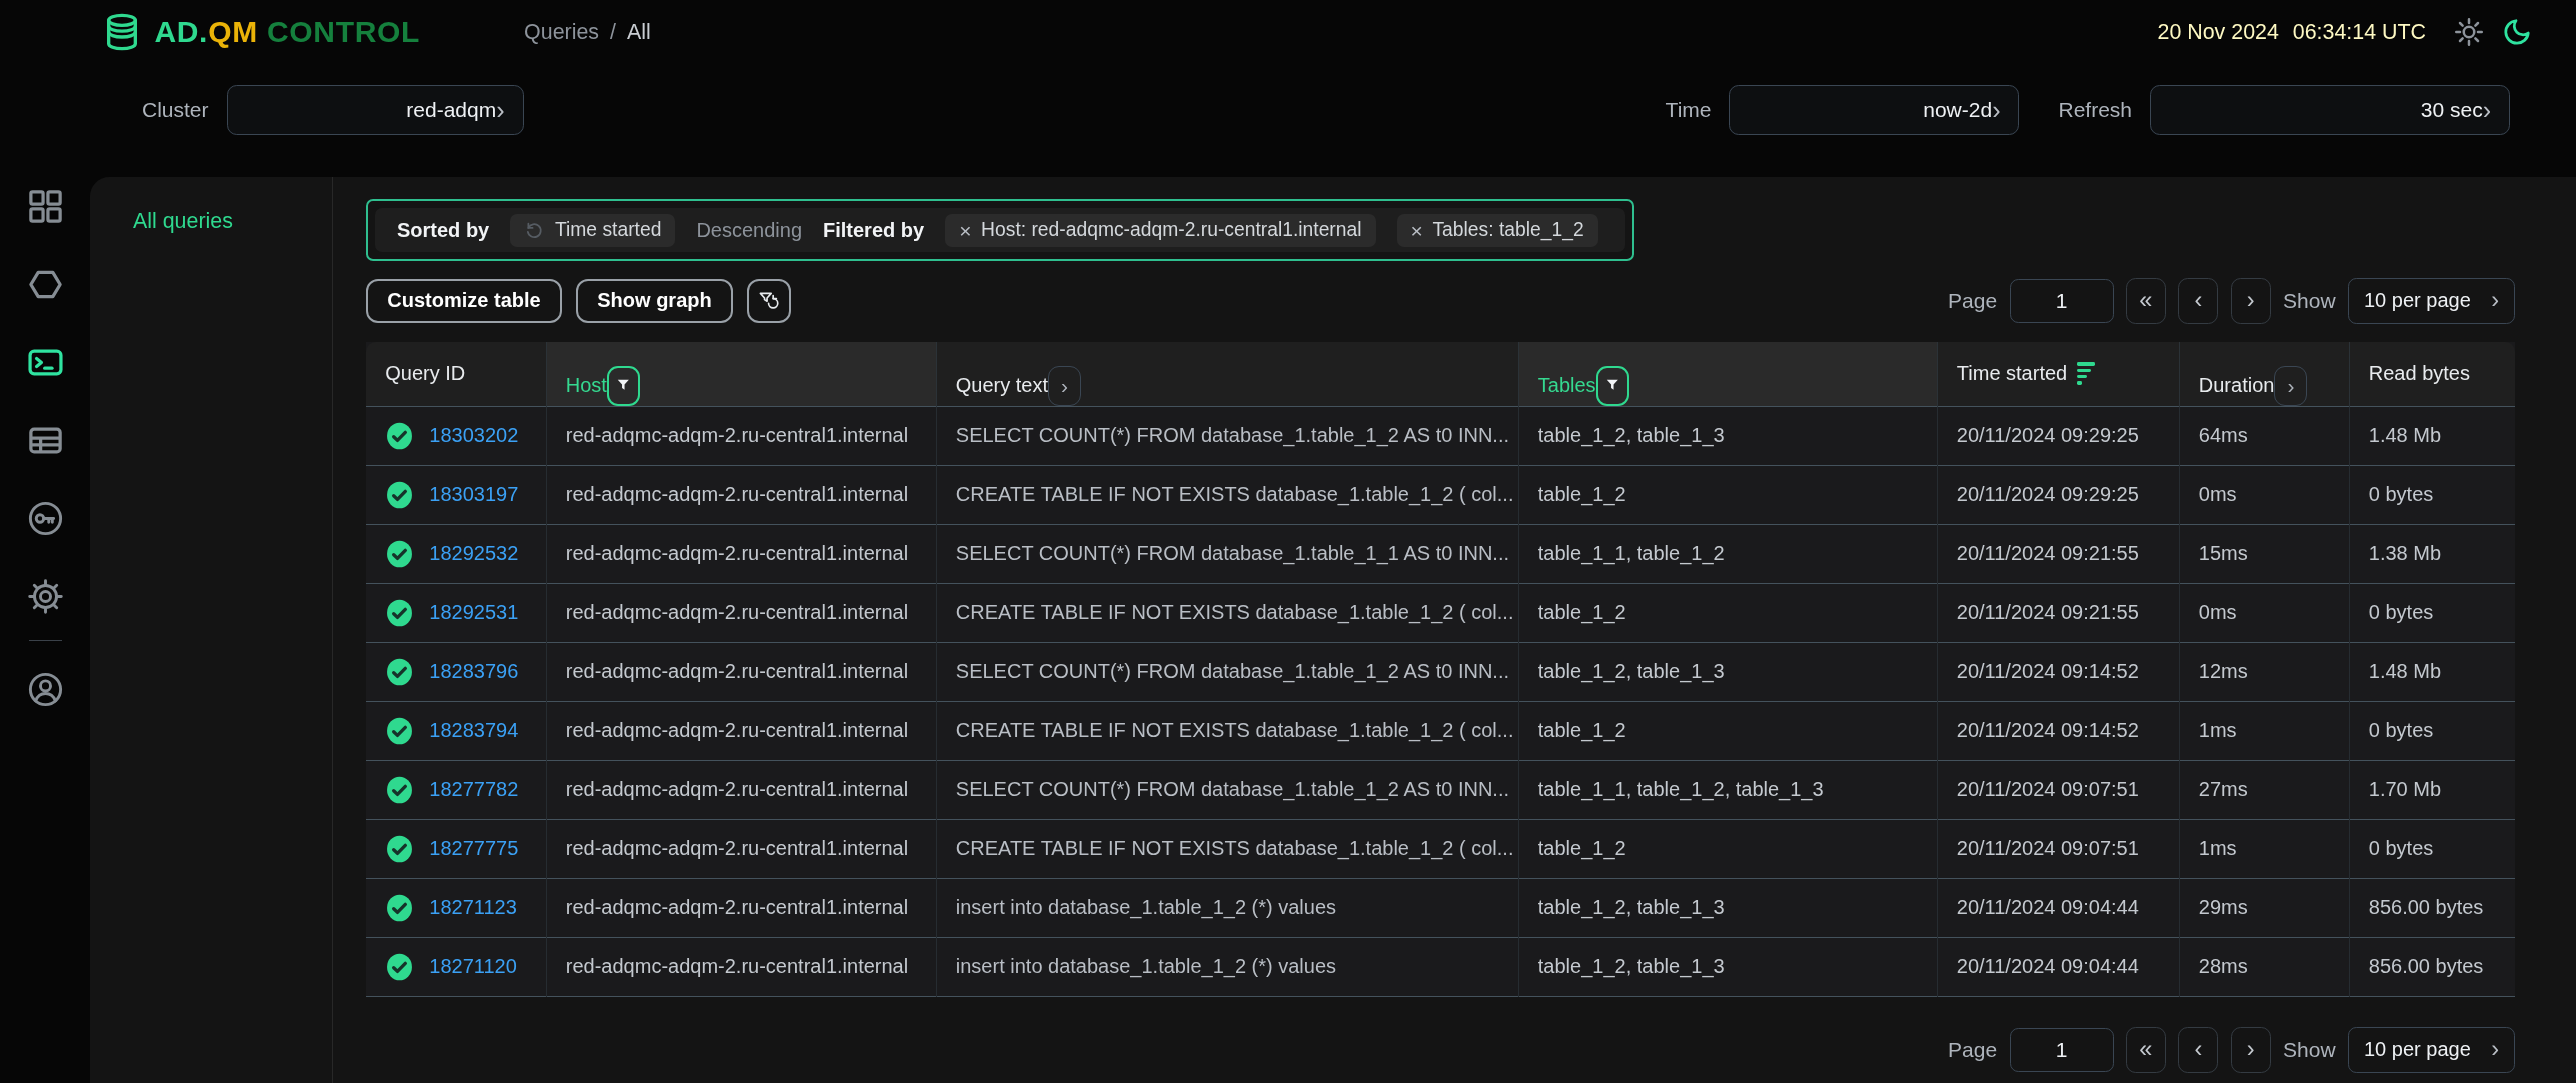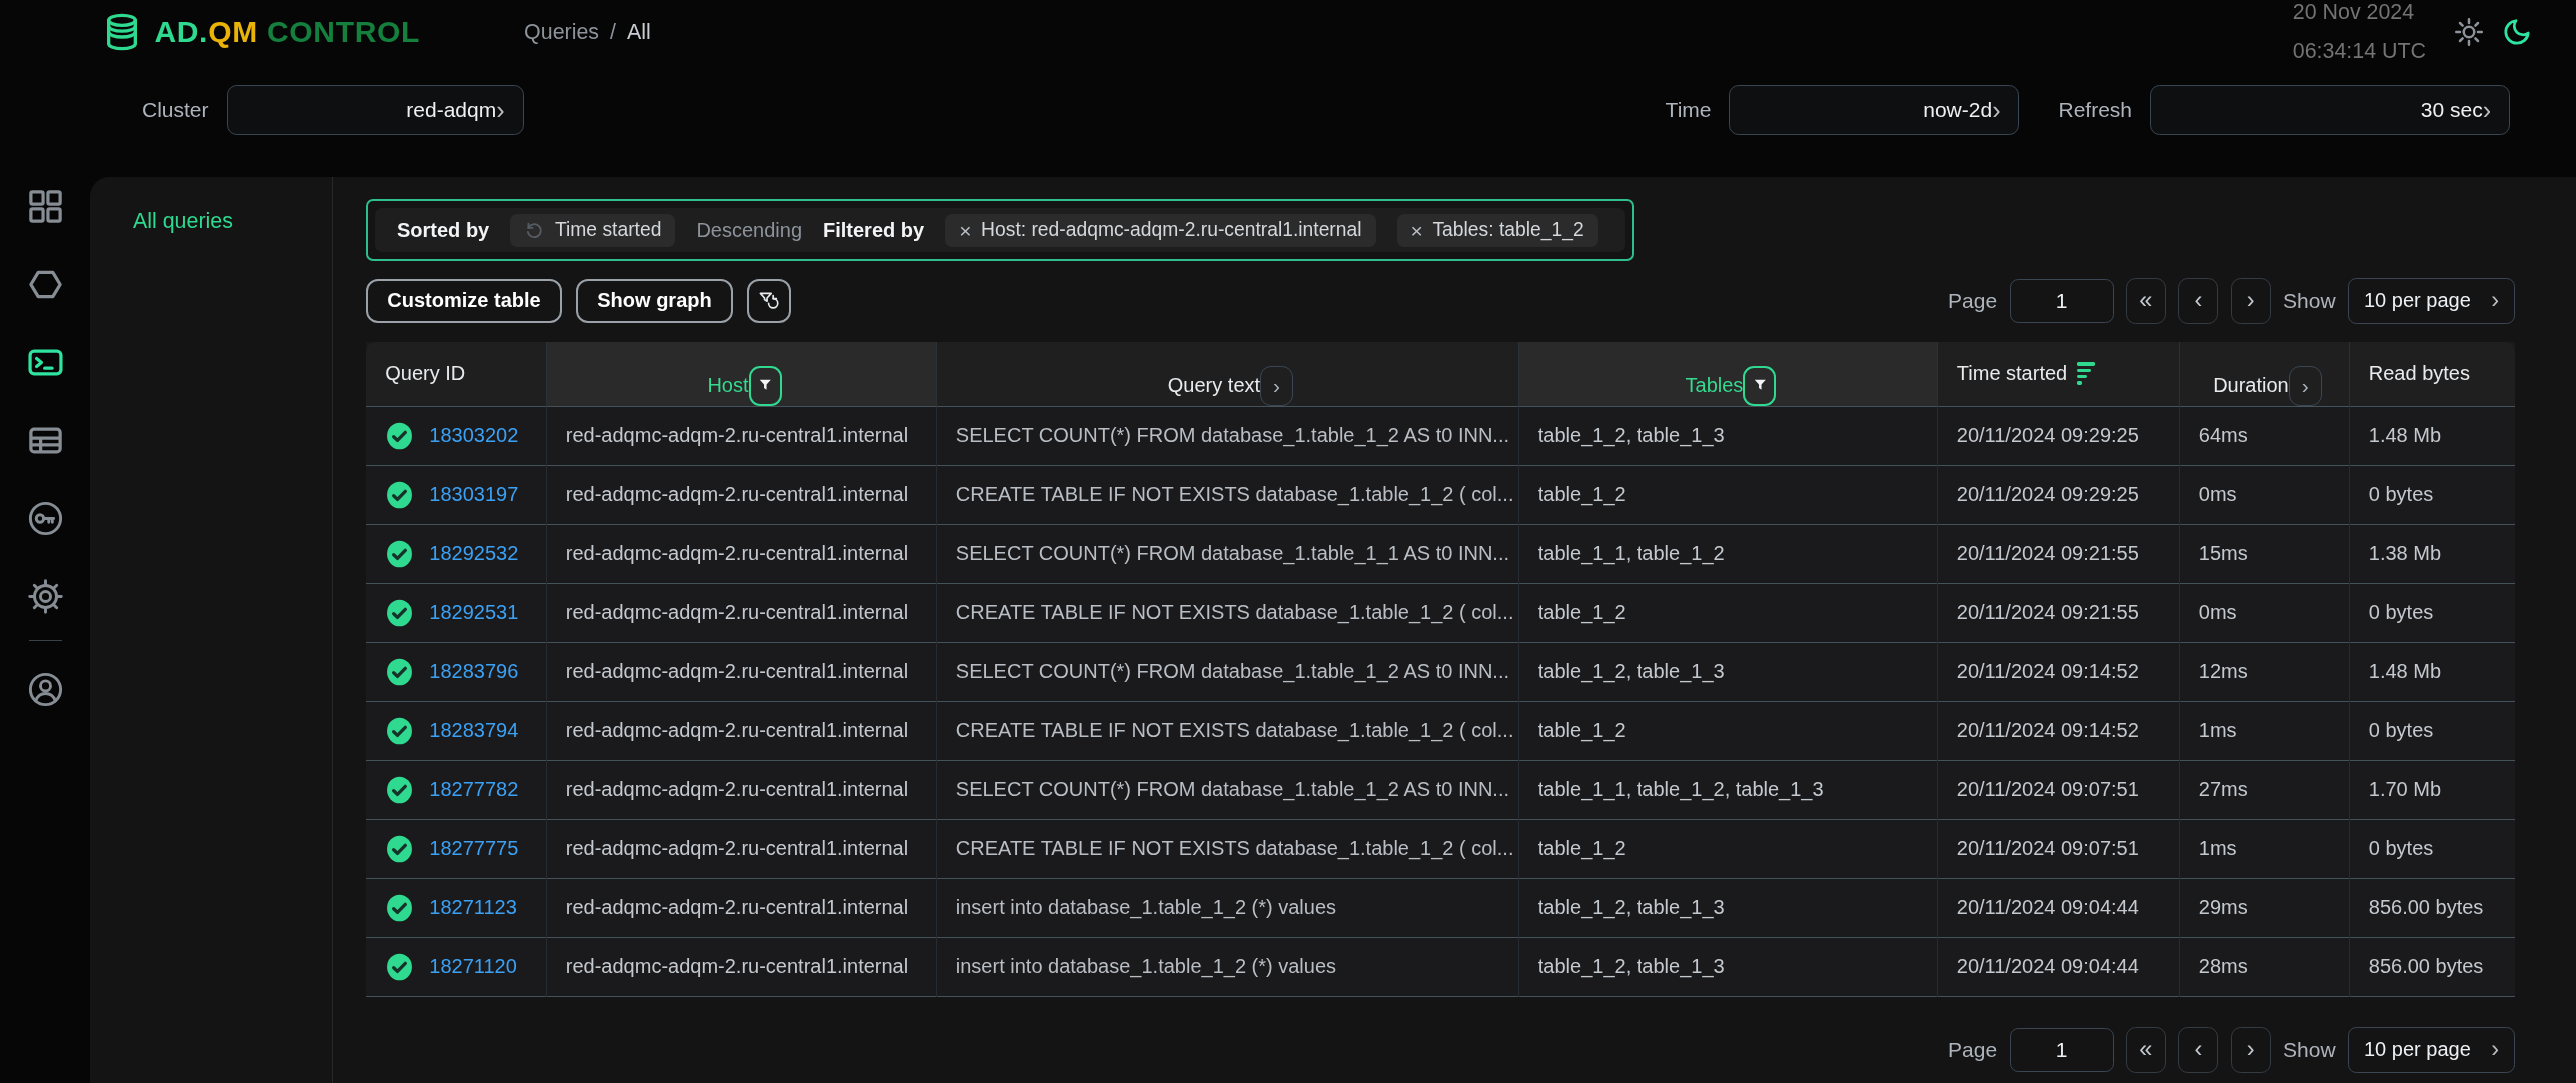--- a/index.html
+++ b/index.html
@@ -12,21 +12,21 @@
   svg { display:block; }
 
   
   .topbar { height:64px; display:flex; align-items:center; padding:0 44px 0 102px; background:#060606; }
   .logo { display:flex; align-items:center; gap:12.4px; }
   .logo-text { font-size:30px; font-weight:800; letter-spacing:0.7px; white-space:nowrap; }
   .logo-ad { color:#2fd98f; } .logo-qm { color:#eab308; } .logo-control { color:#15803d; margin-left:9px; }
   .breadcrumb { margin-left:104px; font-size:21.4px; color:#8d939b; display:flex; gap:11px; align-items:center; }
   .crumb-current { color:#c9cdd2; }
   .topbar-right { margin-left:auto; display:flex; align-items:center; gap:28px; }
-  .datetime { font-size:21.4px; color:#737373; display:flex; gap:14px; white-space:nowrap;flex-direction:column; }
+  .datetime { font-size:21.4px; color:#fef9c3; display:flex; gap:14px; white-space:nowrap; }
   .theme-icons { display:flex; align-items:center; gap:18px; }
 
   
   .toolbar { height:83px; display:flex; align-items:center; padding:9.7px 66px 0 142px; background:#060606; }
   .field { display:flex; align-items:center; gap:18px; }
   .field-label { color:#aeb4bc; font-size:21px; }
   .select { height:50px; border:1.4px solid #3a4653; border-radius:9.7px; display:flex; align-items:center;
             justify-content:flex-end; padding:0 18px; color:#eef1f4; font-size:21px; background:#0d0f11; cursor:pointer; }
   .select .chev { color:#b9bec5; font-size:25px; line-height:1; }
   .w-cluster{ width:297px; } .w-time{ width:290px; } .w-refresh{ width:360px; }
@@ -71,21 +71,21 @@
 
   
   .table-wrap { margin-top:18px; }
   table { width:100%; border-collapse:collapse; table-layout:fixed; background:#1a1a1c; border-bottom:1.4px solid #44525c; }
   thead th { background:#1f1f1f; height:51px; font-size:20px; font-weight:400; color:#e8ebee; text-align:left;
              padding:0 12.4px 0 19.3px; border-right:1.4px solid #2b3237; }
   thead th:first-child { border-top-left-radius:9.7px; }
   thead th:last-child  { border-top-right-radius:9.7px; border-right:none; }
   th.filtered { background:#2a2a2a; }
   th.filtered .th-label { color:#35d990; }
-  .th-flex { display:flex; align-items:center; justify-content:center;margin-top:24px; }
+  .th-flex { display:flex; align-items:center; justify-content:flex-start;margin-top:24px; }
   .th-inline { display:flex; align-items:center; gap:9.7px; }
   .filter-btn { width:33px; height:40px; border:2.1px solid #2fd98f; border-radius:11px; background:transparent;
                 display:flex; align-items:center; justify-content:center; cursor:pointer; flex-shrink:0; }
   .chev-btn { width:33px; height:40px; border:1.4px solid #3a4653; border-radius:11px; background:transparent; color:#aeb4bc;
               font-size:21px; display:flex; align-items:center; justify-content:center; cursor:pointer; flex-shrink:0; }
   .sort-icon { display:flex; flex-direction:column; gap:2.8px; }
   .sort-icon i { display:block; height:3.5px; background:#2fd98f; border-radius:1.4px; }
   .sort-icon .b1{ width:18px; } .sort-icon .b2{ width:14px; } .sort-icon .b3{ width:9.7px; } .sort-icon .b4{ width:5.5px; }
 
   tbody td { height:59px; border-top:1.4px solid #44525c; border-right:1.4px solid #262c31; padding:0 12.4px 0 19.3px;

